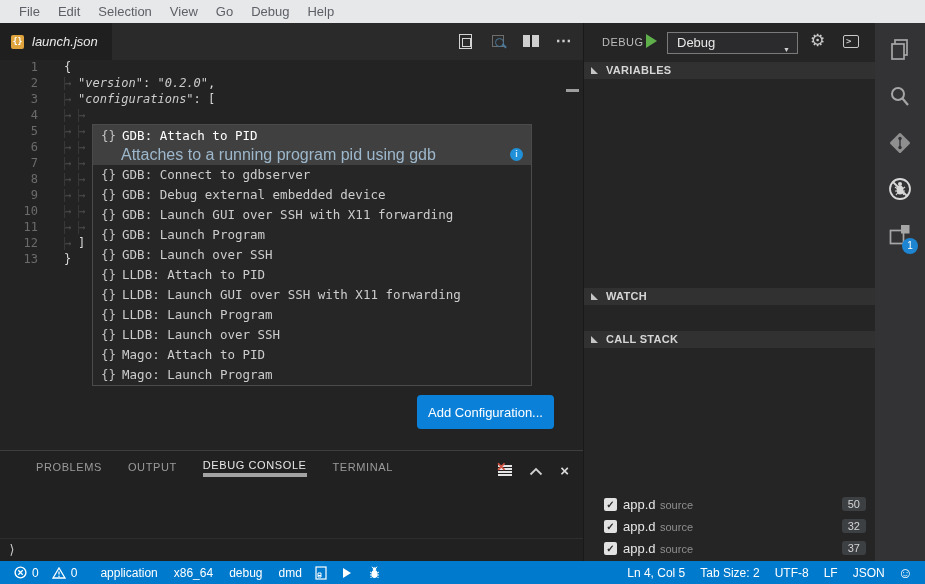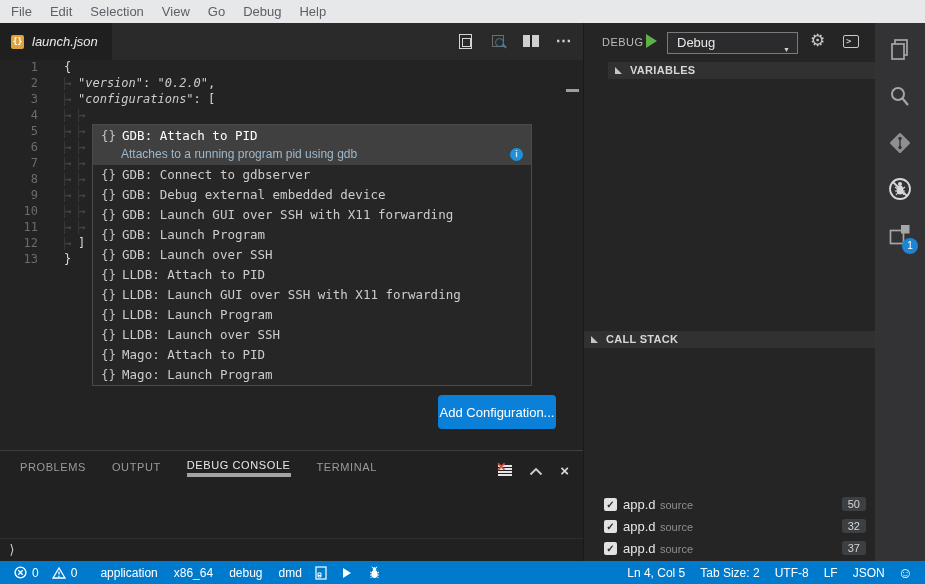--- a/index.html
+++ b/index.html
@@ -2,21 +2,21 @@
 <html><head>
 <meta charset="utf-8">
 <style>
   * { box-sizing: border-box; margin: 0; padding: 0; }
   body { background:#111; font-family:"Liberation Sans", sans-serif; }
   .app { position:relative; width:925px; height:584px; background:#1e1e1e; overflow:hidden;
          font-family:"Liberation Sans", sans-serif; }
 
   
   .menubar { position:absolute; left:0; top:0; width:925px; height:23px; background:#e7e8ea;
-             display:flex; align-items:center; padding-left:2px; }
+             display:flex; align-items:center; padding-left:10px; }
   .menu-item { color:#5d6066; font-size:13px; padding:0 9px; height:23px; line-height:23px; cursor:default; }
 
   
   .tabbar { position:absolute; left:0; top:23px; width:583px; height:37px; background:#2a2a2b; }
   .tab { position:absolute; left:0; top:0; height:37px; width:112px; background:#1f1f20;
          display:flex; align-items:center; padding-left:11px; }
   .tab-icon { width:13px; height:14px; background:#dfa33e; border-radius:2px; color:#fff;
               font:bold 8px "DejaVu Sans Mono", monospace; text-align:center; line-height:14px; }
   .tab-label { color:#eaeaea; font-size:13px; font-style:italic; margin-left:8px; white-space:nowrap; }
   .editor-actions { position:absolute; right:10px; top:9px; display:flex; gap:15px; align-items:center; }
@@ -42,36 +42,36 @@
   .tok-p { color:#d8d8d8; }
   .tok-w { display:inline-block; width:14px; color:#4e4e4e; border-left:1px solid #383838; font-size:11px; }
   .overview-mark { position:absolute; left:566px; top:89px; width:13px; height:3px; background:#9d9d9d; }
 
   
   .suggest { position:absolute; left:92px; top:124px; width:440px; background:#262627;
              border:1px solid #4b4b4b; font:12.5px "DejaVu Sans Mono", monospace; }
   .sg-selected { height:40px; background:#404040; position:relative; }
   .sg-title { position:absolute; left:8px; top:2px; height:18px; line-height:18px; color:#fff; white-space:nowrap; }
   .sg-desc { position:absolute; left:28px; top:21px; height:17px; line-height:17px; color:#9db8cc;
-             font-family:"Liberation Sans", sans-serif; font-size:12px; white-space:nowrap; }
+             font-family:"Liberation Sans", sans-serif; font-size:16px; white-space:nowrap; }
   .sg-info { position:absolute; right:8px; top:23px; width:13px; height:13px; border-radius:50%;
              background:#2090d8; color:#cfe9ff; font:bold 9px "Liberation Sans", sans-serif;
              text-align:center; line-height:13px; }
   .sg-item { height:20px; line-height:20px; padding-left:8px; color:#cccccc; white-space:nowrap; }
   .sg-brace { color:#c4c4c4; margin-right:6px; }
 
   
-  .btn-add { position:absolute; left:438px; top:395px; width:118px; height:34px; background:#0b80d8;
+  .btn-add { position:absolute; left:417px; top:395px; width:137px; height:34px; background:#0b80d8;
              border:none; border-radius:4px; color:#fff; font-size:13px; font-family:"Liberation Sans", sans-serif;
              cursor:pointer; }
 
   
   .panel { position:absolute; left:0; top:450px; width:583px; height:111px; background:#212122;
            border-top:1px solid #3e3e3e; }
-  .panel-tabs { position:absolute; left:20px; top:0; height:34px; display:flex; gap:26px; align-items:center; }
+  .panel-tabs { position:absolute; left:36px; top:0; height:34px; display:flex; gap:26px; align-items:center; }
   .ptab { color:#9b9b9b; font-size:11px; letter-spacing:.6px; padding-bottom:2px; cursor:pointer; white-space:nowrap; }
   .ptab.tab-active { color:#e8e8e8; border-bottom:4px solid #a3a3a3; }
   .panel-icons { position:absolute; right:14px; top:11px; display:flex; gap:17px; align-items:center; }
   .icon-clear { position:relative; width:14px; height:13px; }
   .icon-clear .stripe { height:2px; background:#e4e4e4; margin-bottom:1px; }
   .icon-clear .redx { position:absolute; left:-2px; top:-5px; color:#cf4f3e; font:bold 12px "Liberation Sans", sans-serif; }
   .icon-close { color:#d8d8d8; font-weight:bold; font-size:15px; line-height:14px; }
   .console-input { position:absolute; left:0; right:0; bottom:0; height:23px; border-top:1px solid #2e2e2f;
                    color:#cccccc; font:13px "DejaVu Sans Mono", monospace; padding-left:8px; line-height:22px; }
 
@@ -293,23 +293,27 @@
       <div class="dbg-title">DEBUG</div>
       <div class="dbg-play"></div>
       <div class="dbg-select">
         <span>Debug</span>
         <span class="dbg-caret">▼</span>
       </div>
       <div class="dbg-gear">⚙</div>
       <div class="dbg-console-icon">&gt;</div>
     </div>
 
-    <div class="sect-header" style="top:39px;margin-left:24px;">
+    <div class="sect-header" style="top:39px;">
       <div class="twistie"></div>
       <span>VARIABLES</span>
+    </div>
+    <div class="sect-header" style="top:265px;">
+      <div class="twistie"></div>
+      <span>WATCH</span>
     </div>
     <div class="sect-header" style="top:308px;">
       <div class="twistie"></div>
       <span>CALL STACK</span>
     </div>
 
     <div class="bp-rows">
 
         <div class="bp-row">
           <div class="bp-check">✓</div>

